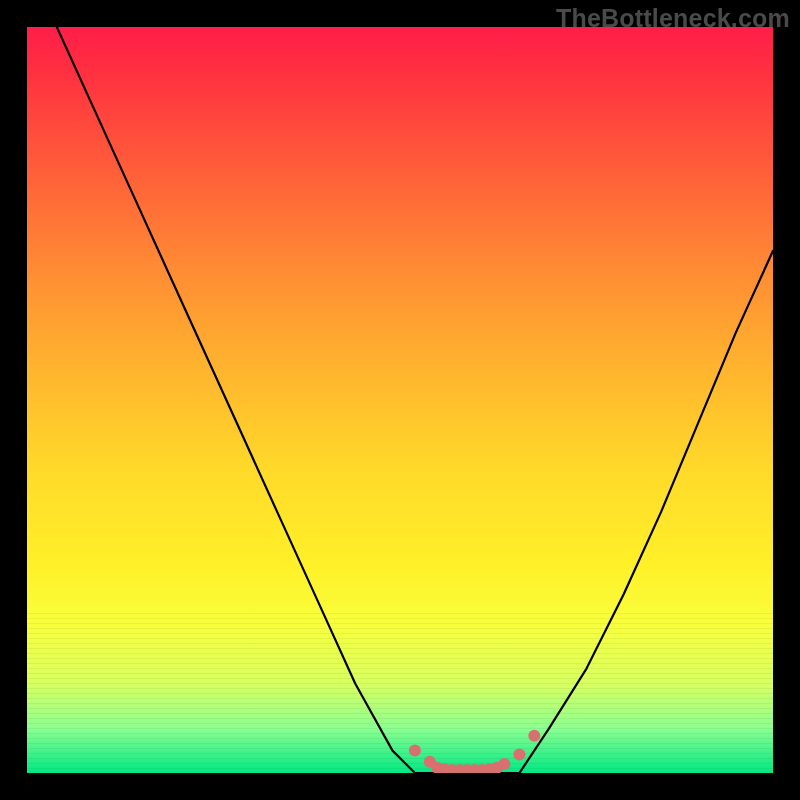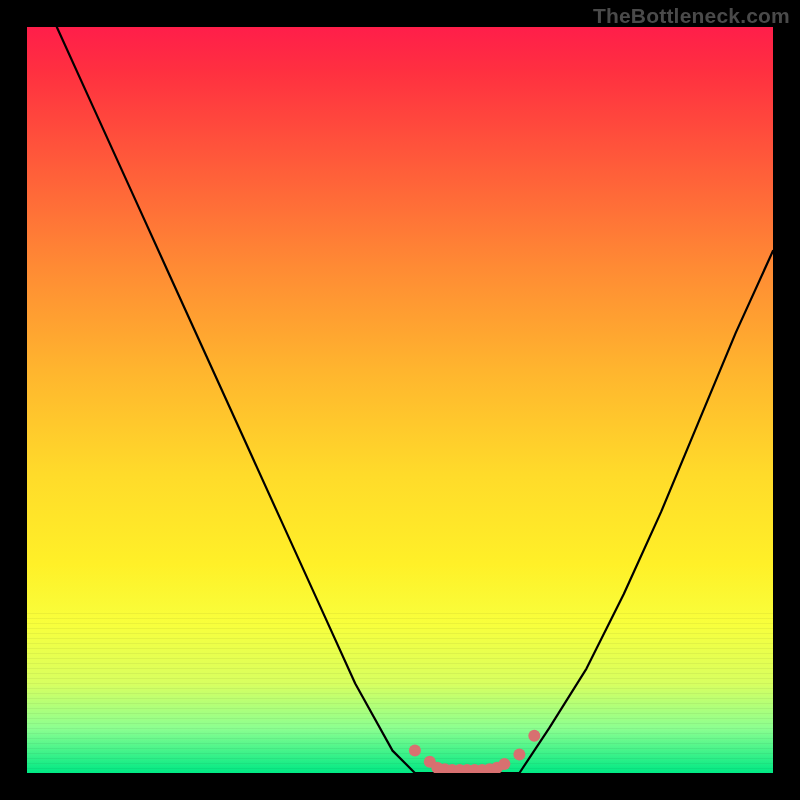--- a/index.html
+++ b/index.html
@@ -15,21 +15,21 @@
     position: relative;
     width: 800px;
     height: 800px;
     background: #000;
   }
   .watermark {
     position: absolute;
     top: 4px;
     right: 10px;
     color: #4a4a4a;
-    font-size: 21px;
+    font-size: 25px;
     font-weight: 600;
     letter-spacing: 0.2px;
     z-index: 5;
   }
   .plot {
     position: absolute;
     left: 27px;
     top: 27px;
     width: 746px;
     height: 746px;

